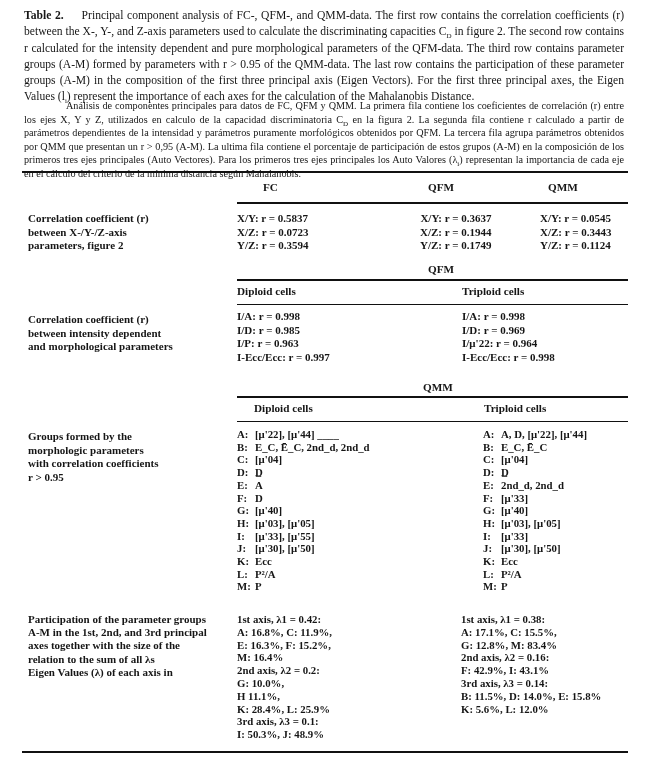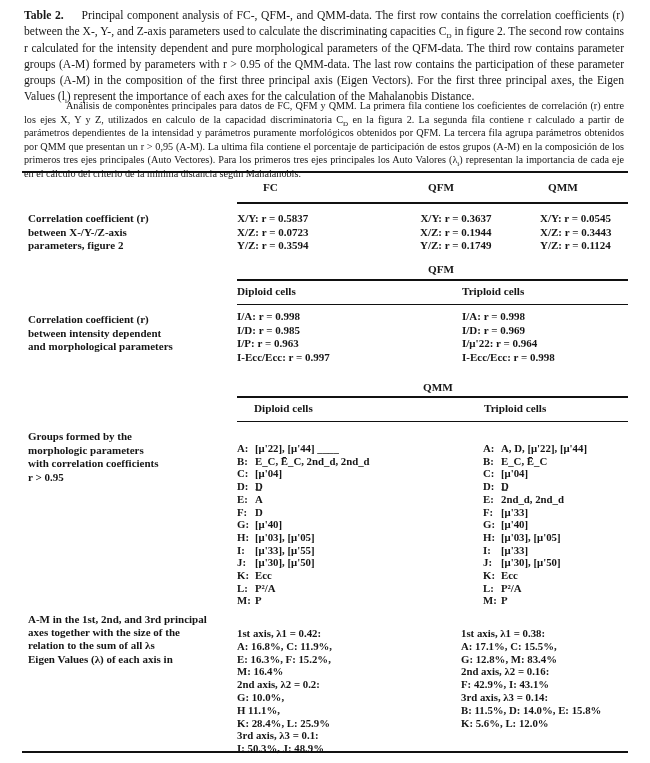--- a/index.html
+++ b/index.html
@@ -17,21 +17,21 @@
     position: absolute; left: 24px; top: 99px; width: 600px;
     font-size: 10.2px; line-height: 13.6px; text-align: justify;
   }
   .caption-es .indent { display: inline-block; width: 42px; }
   .rule { position: absolute; background: #111; }
   .thick { height: 2px; }
   .thin { height: 1px; }
   .txt { position: absolute; font-size: 11px; line-height: 13.5px; white-space: nowrap; }
   .hdr { position: absolute; font-size: 11.2px; font-weight: bold; white-space: nowrap; }
   .rowlabel { position: absolute; left: 28px; font-size: 11px; line-height: 13.5px; font-weight: bold; white-space: nowrap; }
-  .list { position: absolute; font-size: 10.8px; line-height: 12.7px; font-weight: bold; white-space: nowrap; margin-top: 14px; }
+  .list { position: absolute; font-size: 10.8px; line-height: 12.7px; font-weight: bold; white-space: nowrap; }
   .list .item { display: block; }
   .list .k { display: inline-block; width: 18px; }
   sub, sup { font-size: 7px; line-height: 0; }
 </style>
 </head>
 <body>
 
 <div class="caption">
   <span class="label">Table 2.</span><span>Principal component analysis of FC-, QFM-, and QMM-data. The first row contains the correlation coefficients (r) between the X-, Y-, and Z-axis parameters used to calculate the discriminating capacities C</span><sub>D</sub><span> in figure 2. The second row contains r calculated for the intensity dependent and pure morphological parameters of the QFM-data. The third row contains parameter groups (A-M) formed by parameters with r &gt; 0.95 of the QMM-data. The last row contains the participation of these parameter groups (A-M) in the composition of the first three principal axis (Eigen Vectors). For the first three principal axes, the Eigen Values (l</span><sub>i</sub><span>) represent the importance of each axes for the calculation of the Mahalanobis Distance.</span>
 </div>
@@ -45,21 +45,21 @@
 <div class="hdr" style="left:263px; top:181px;">FC</div>
 <div class="hdr" style="left:428px; top:181px;">QFM</div>
 <div class="hdr" style="left:548px; top:181px;">QMM</div>
 <div class="rule thin" style="left:237px; top:202px; width:391px; height:1.5px;"></div>
 
 <div class="rowlabel" style="top:212px;">
   <div>Correlation coefficient (r)</div>
   <div>between X-/Y-/Z-axis</div>
   <div>parameters, figure 2</div>
 </div>
-<div class="txt" style="left:237px; top:212px; font-weight:bold;text-align:center;">
+<div class="txt" style="left:237px; top:212px; font-weight:bold;">
   <div>X/Y: r = 0.5837</div>
   <div>X/Z: r = 0.0723</div>
   <div>Y/Z: r = 0.3594</div>
 </div>
 <div class="txt" style="left:420px; top:212px; font-weight:bold;text-align:right;">
   <div>X/Y: r = 0.3637</div>
   <div>X/Z: r = 0.1944</div>
   <div>Y/Z: r = 0.1749</div>
 </div>
 <div class="txt" style="left:540px; top:212px; font-weight:bold;">
@@ -131,20 +131,21 @@
   <span class="item"><span class="k">G:</span><span>[μ'40]</span></span>
   <span class="item"><span class="k">H:</span><span>[μ'03], [μ'05]</span></span>
   <span class="item"><span class="k">I:</span><span>[μ'33]</span></span>
   <span class="item"><span class="k">J:</span><span>[μ'30], [μ'50]</span></span>
   <span class="item"><span class="k">K:</span><span>Ecc</span></span>
   <span class="item"><span class="k">L:</span><span>P²/A</span></span>
   <span class="item"><span class="k">M:</span><span>P</span></span>
 </div>
 
 <div class="rowlabel" style="top:613px; line-height:13.2px;">
+  <div>Participation of the parameter groups</div>
   <div>A-M in the 1st, 2nd, and 3rd  principal</div>
   <div>axes together with the size of the</div>
   <div>relation to the sum of all λs</div>
   <div>Eigen Values (λ) of each axis in</div>
 </div>
 
 <div class="list" style="left:237px; top:613px; line-height:12.8px;">
   <span class="item">1st axis, λ1 = 0.42:</span>
   <span class="item">A: 16.8%, C: 11.9%,</span>
   <span class="item">E: 16.3%, F: 15.2%,</span>

